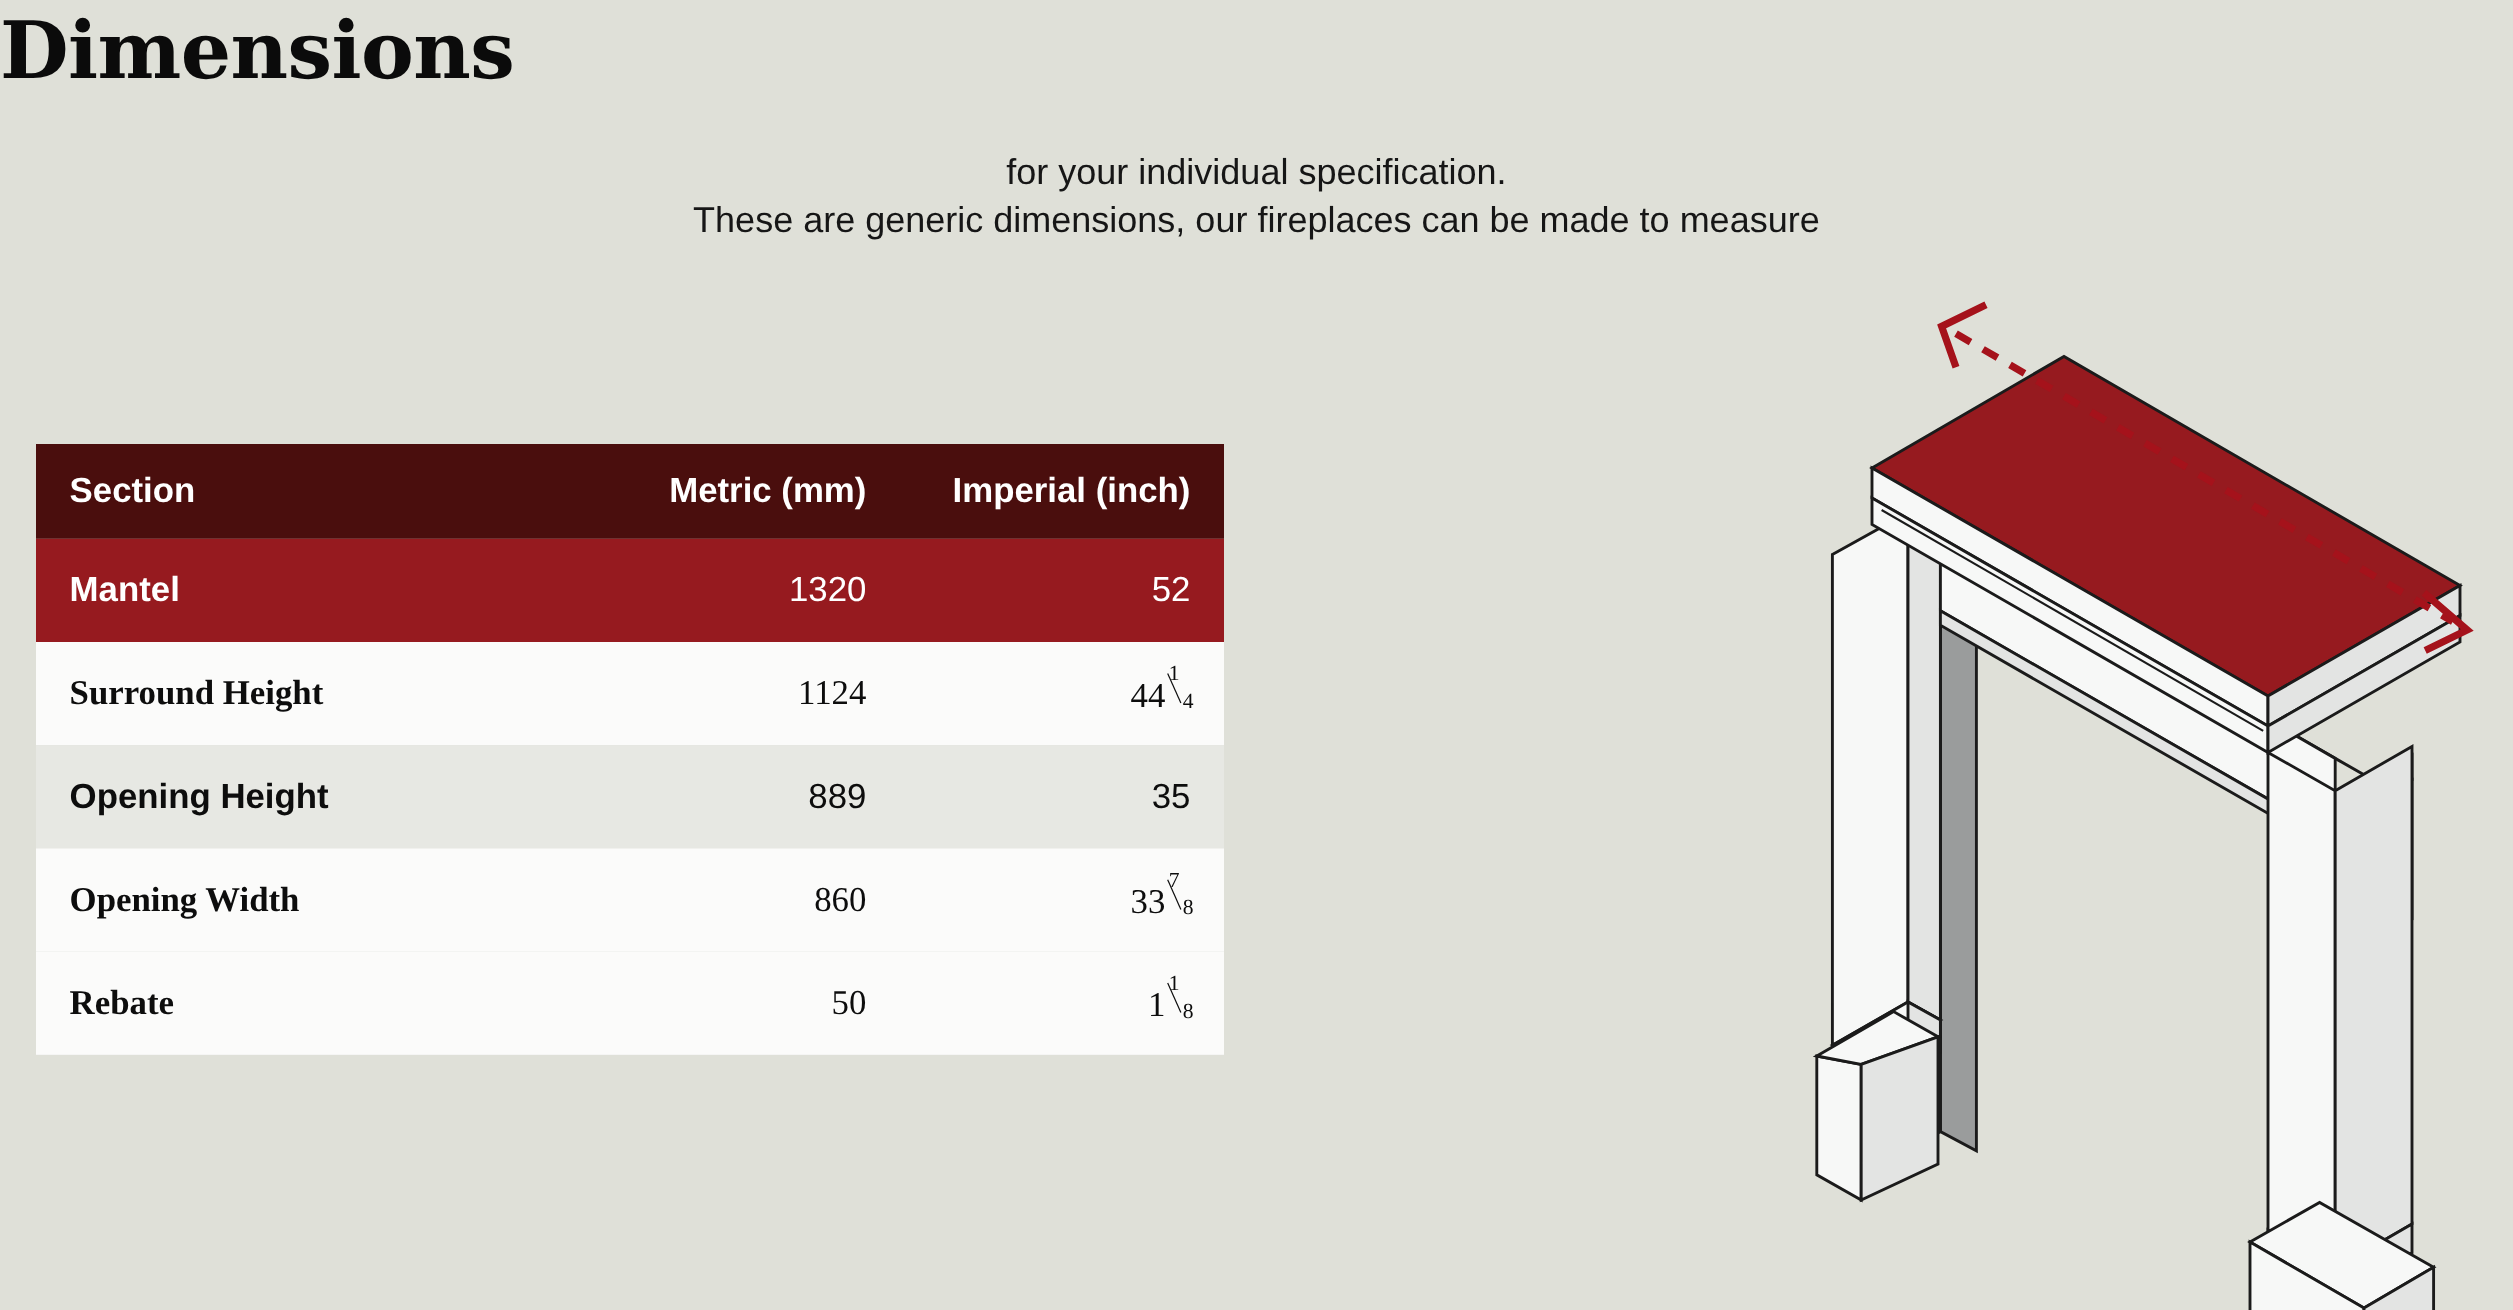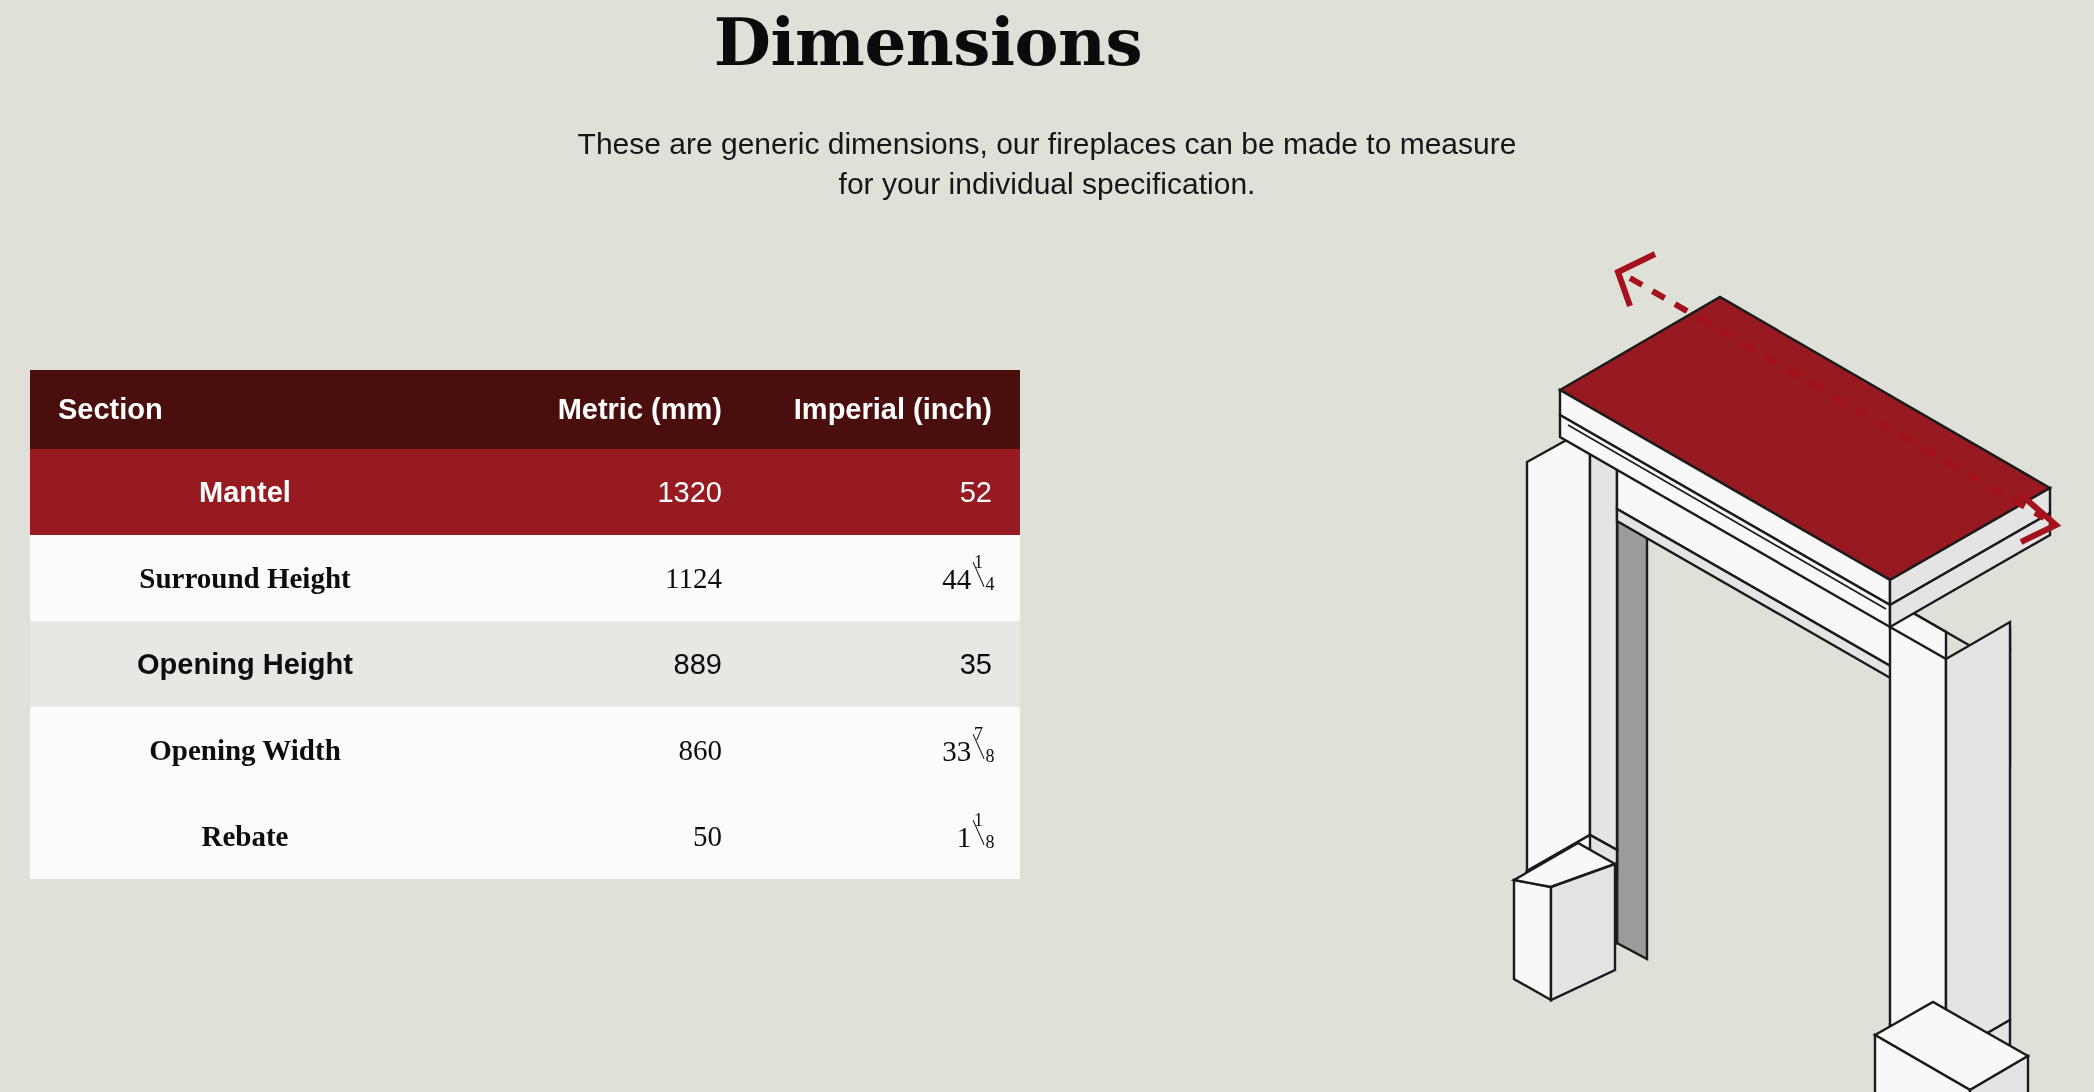--- a/index.html
+++ b/index.html
@@ -18,21 +18,20 @@
     height: 1092px;
     background: #dfe0d8;
   }
 
   
   #page-title {
     position: absolute;
     top: 6px;
     left: 0;
     width: 1856px;
-    text-align: center;
     font-family: "DejaVu Serif", "Liberation Serif", serif;
     font-weight: 700;
     font-size: 66px;
     line-height: 1.1;
     letter-spacing: -0.5px;
     color: #0b0b0b;
   }
 
   #page-subtitle {
     position: absolute;
@@ -78,21 +77,21 @@
 
   #dimensions-table tbody tr { height: 86px; }
   #dimensions-table tbody td {
     padding: 0 28px;
     vertical-align: middle;
     font-size: 29px;
     color: #0d0d0d;
     white-space: nowrap;
   }
   #dimensions-table tbody td.cell-label {
-    text-align: center;
+    text-align: left;
     font-weight: 700;
   }
   #dimensions-table tbody td.cell-metric,
   #dimensions-table tbody td.cell-imperial {
     text-align: right;
     font-weight: 400;
   }
 
   
   #dimensions-table tbody tr.row-alt   { background: #e7e8e3; }
@@ -149,22 +148,22 @@
   #fireplace-illustration svg { display: block; width: 100%; height: 100%; }
 </style>
 </head>
 <body>
 
 <div id="page">
 
   <h1 id="page-title">Dimensions</h1>
 
   <p id="page-subtitle">
+    <span class="sub-line">for your individual specification.</span>
     <span class="sub-line">These are generic dimensions, our fireplaces can be made to measure</span>
-    <span class="sub-line">for your individual specification.</span>
   </p>
 
   <table id="dimensions-table">
     <colgroup>
       <col class="c-section">
       <col class="c-metric">
       <col class="c-imperial">
     </colgroup>
     <thead>
       <tr>

